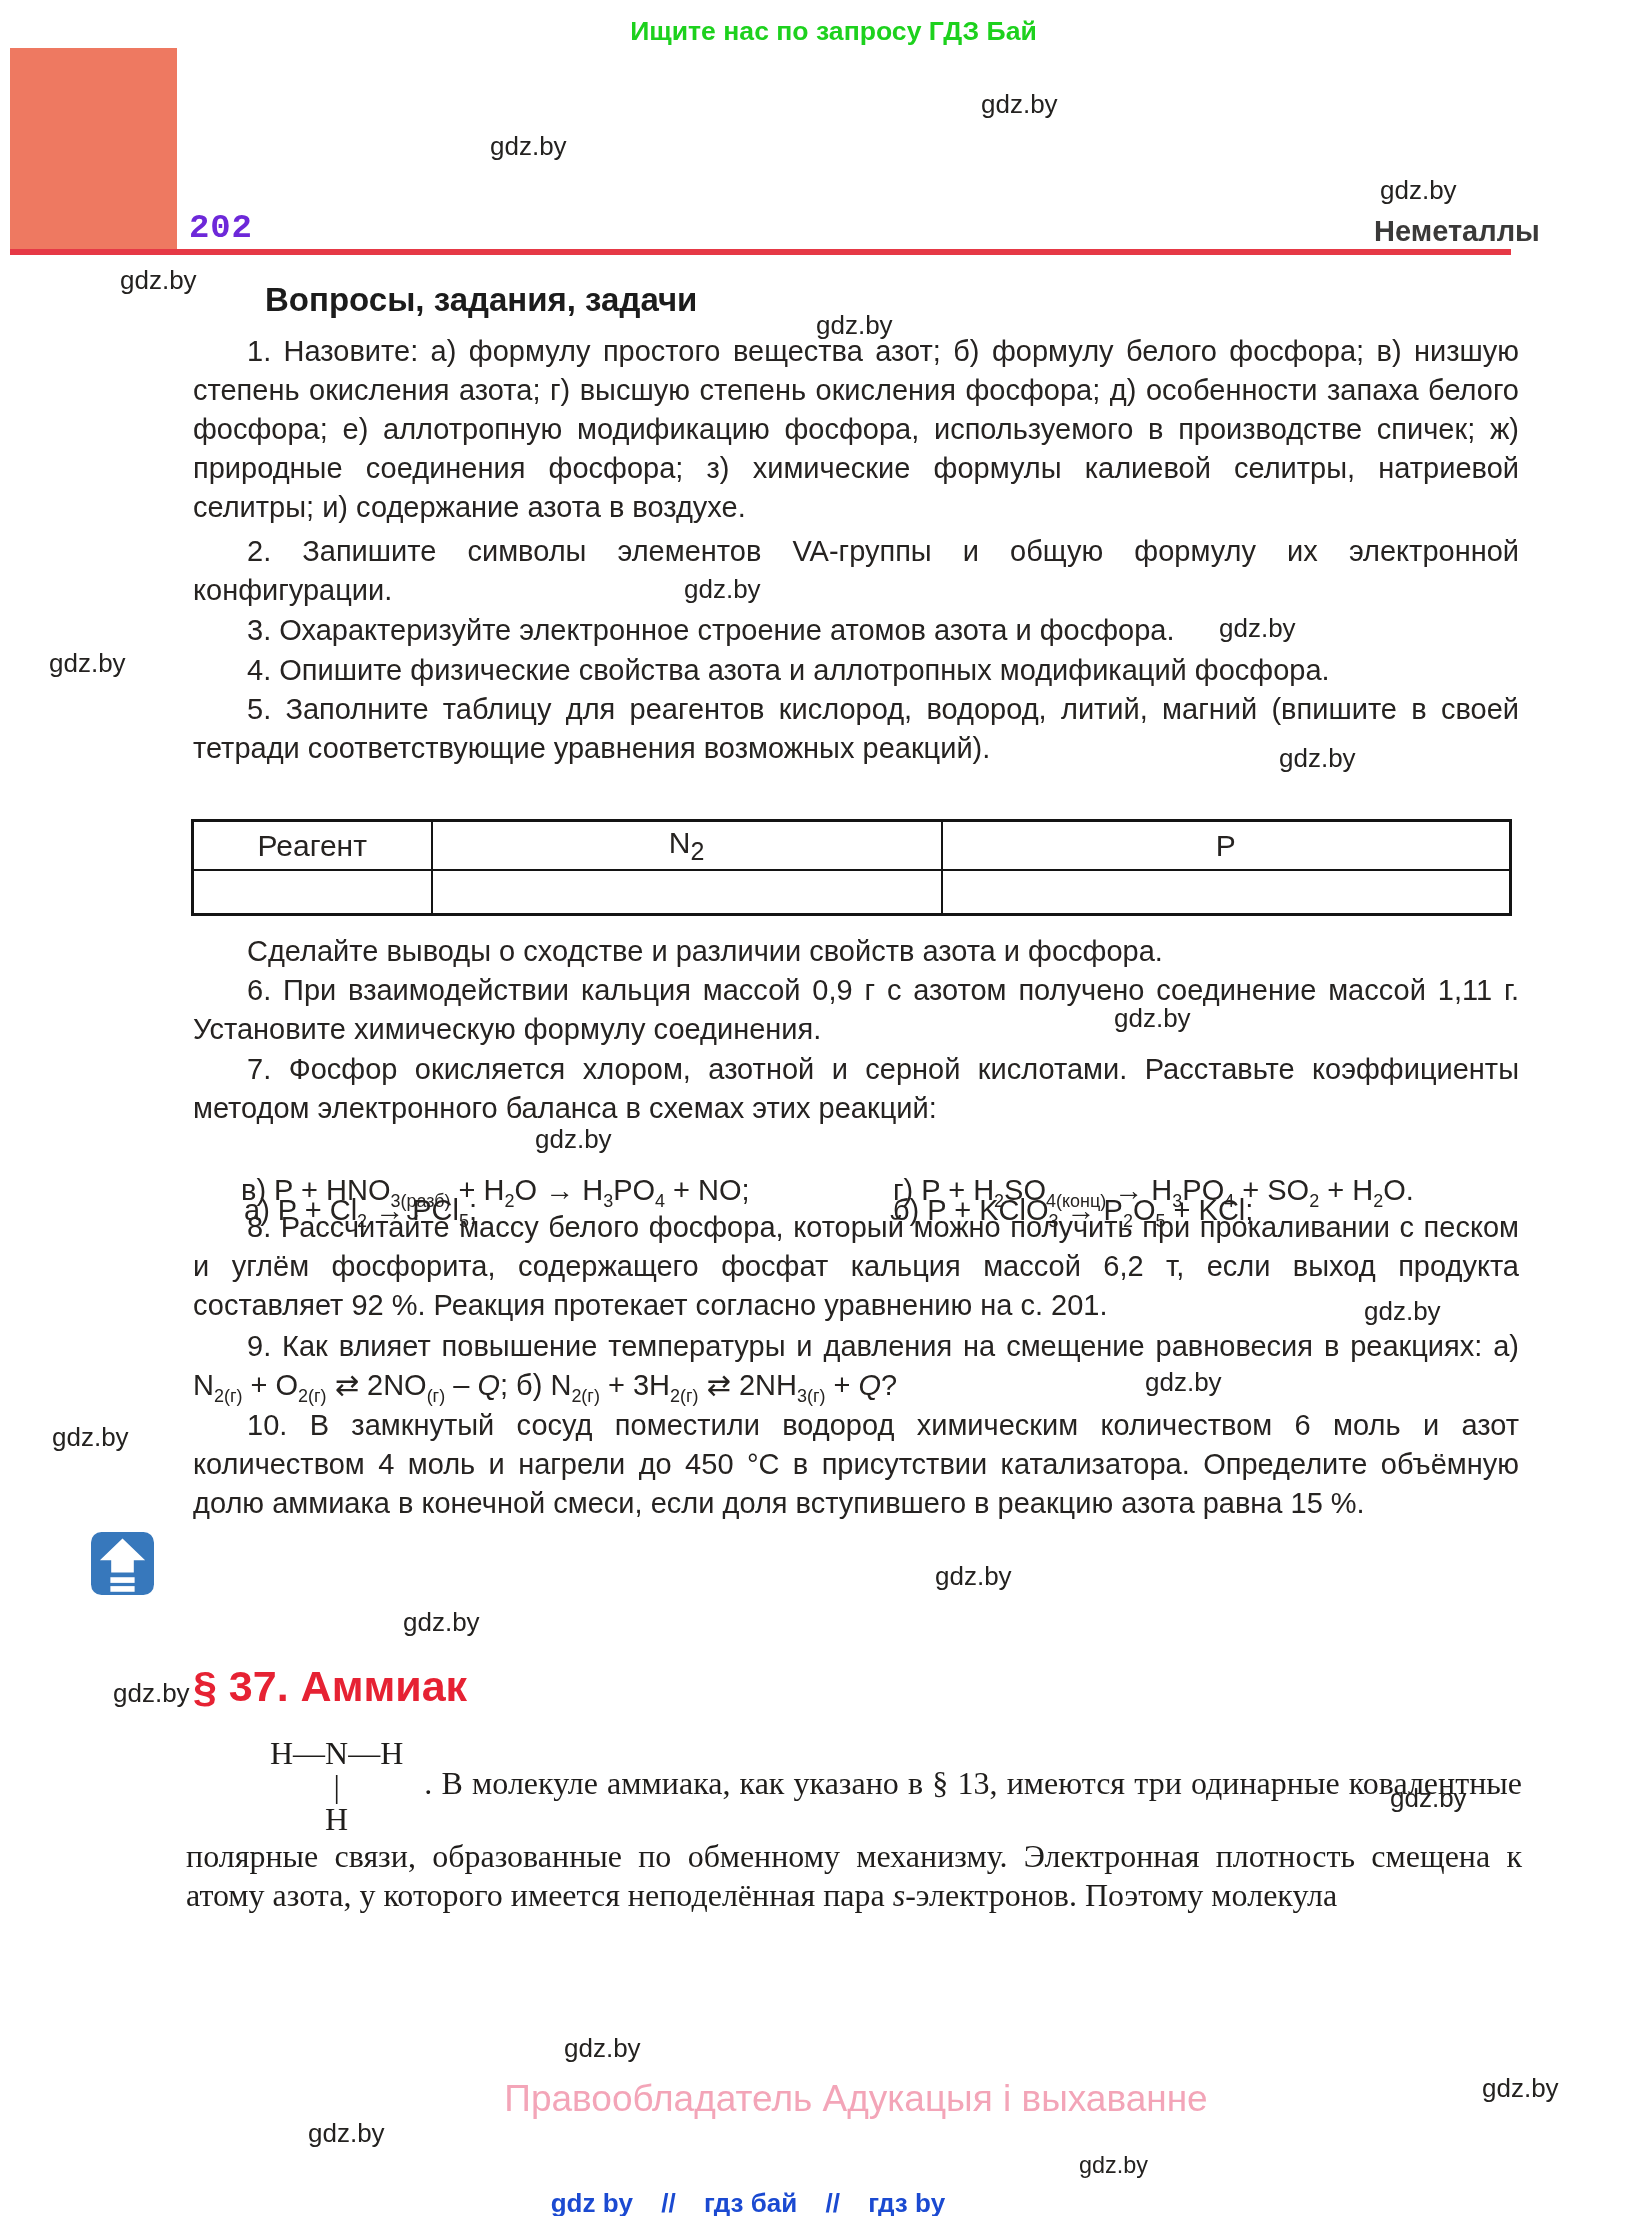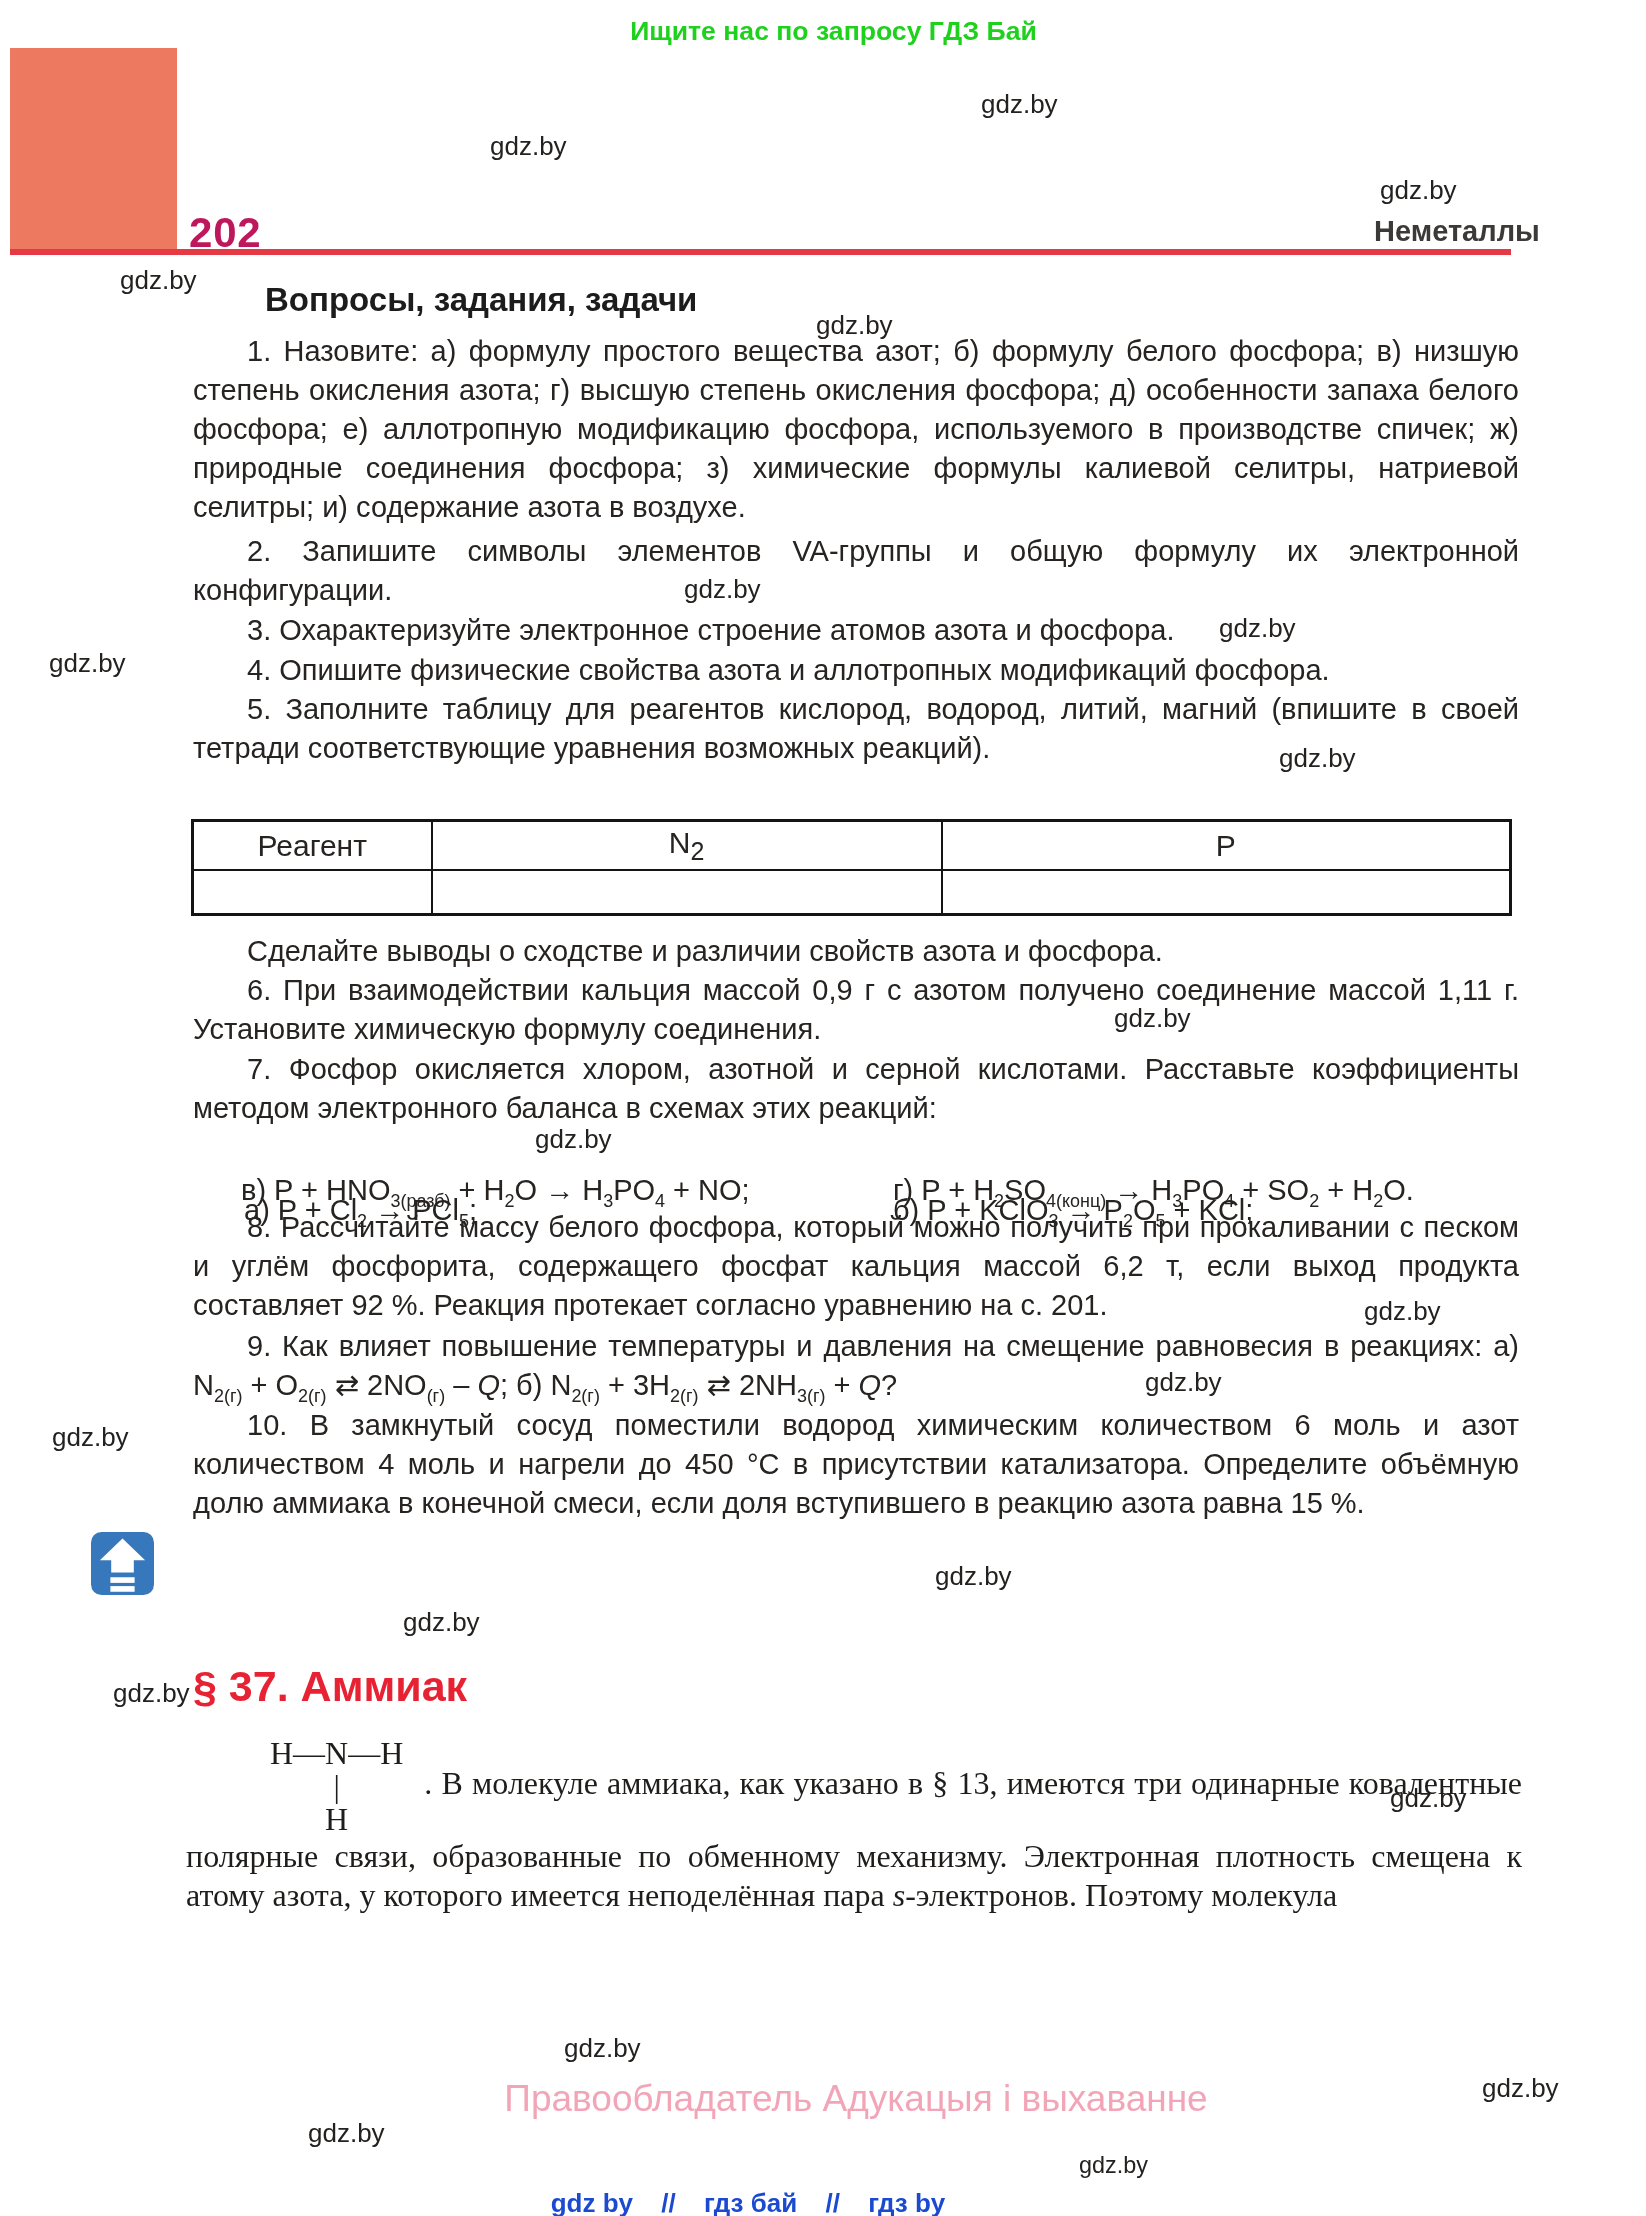--- a/index.html
+++ b/index.html
@@ -10,21 +10,21 @@
   }
   .abs{position:absolute;margin:10px;}
   
   .banner{top:6.4px;left:0;width:1647px;text-align:center;font-size:26.6px;font-weight:600;color:#1dd11d;}
   
   .wm{font-size:26px;color:#242220;white-space:nowrap;}
   .wm.small{font-size:23.4px;}
   
   .chapter-block{left:0;top:38px;width:167px;height:201px;background:#ee7961;}
   .rule-red{left:0;top:239px;width:1501px;height:5.6px;background:#e63946;}
-  .page-number{left:179px;top:199px;font-size:42px;font-weight:700;color:#be185d;letter-spacing:0.8px;}
+  .page-number{left:179px;top:199px;font-size:34px;font-weight:700;color:#6d28d9;letter-spacing:0.8px;font-family:Liberation Mono, monospace;}
   .chapter-name{left:1364px;top:205px;font-size:29px;font-weight:700;color:#3b3a39;}
   
   .ex-title{left:255px;top:271px;font-size:33px;font-weight:700;color:#1c1c1c;}
   .q{left:183px;width:1326px;font-size:29px;line-height:39px;text-align:justify;text-indent:54px;}
   .q sub{font-size:0.62em;line-height:0;}
   
   .rtable{left:181px;top:809px;border-collapse:collapse;table-layout:fixed;background:#fff;}
   .rtable td{border:2.4px solid #141414;font-size:30px;text-align:center;vertical-align:middle;padding:0;color:#262321;}
   .rtable{border:3.2px solid #141414;}
   .rtable .hrow td{height:47px;}

